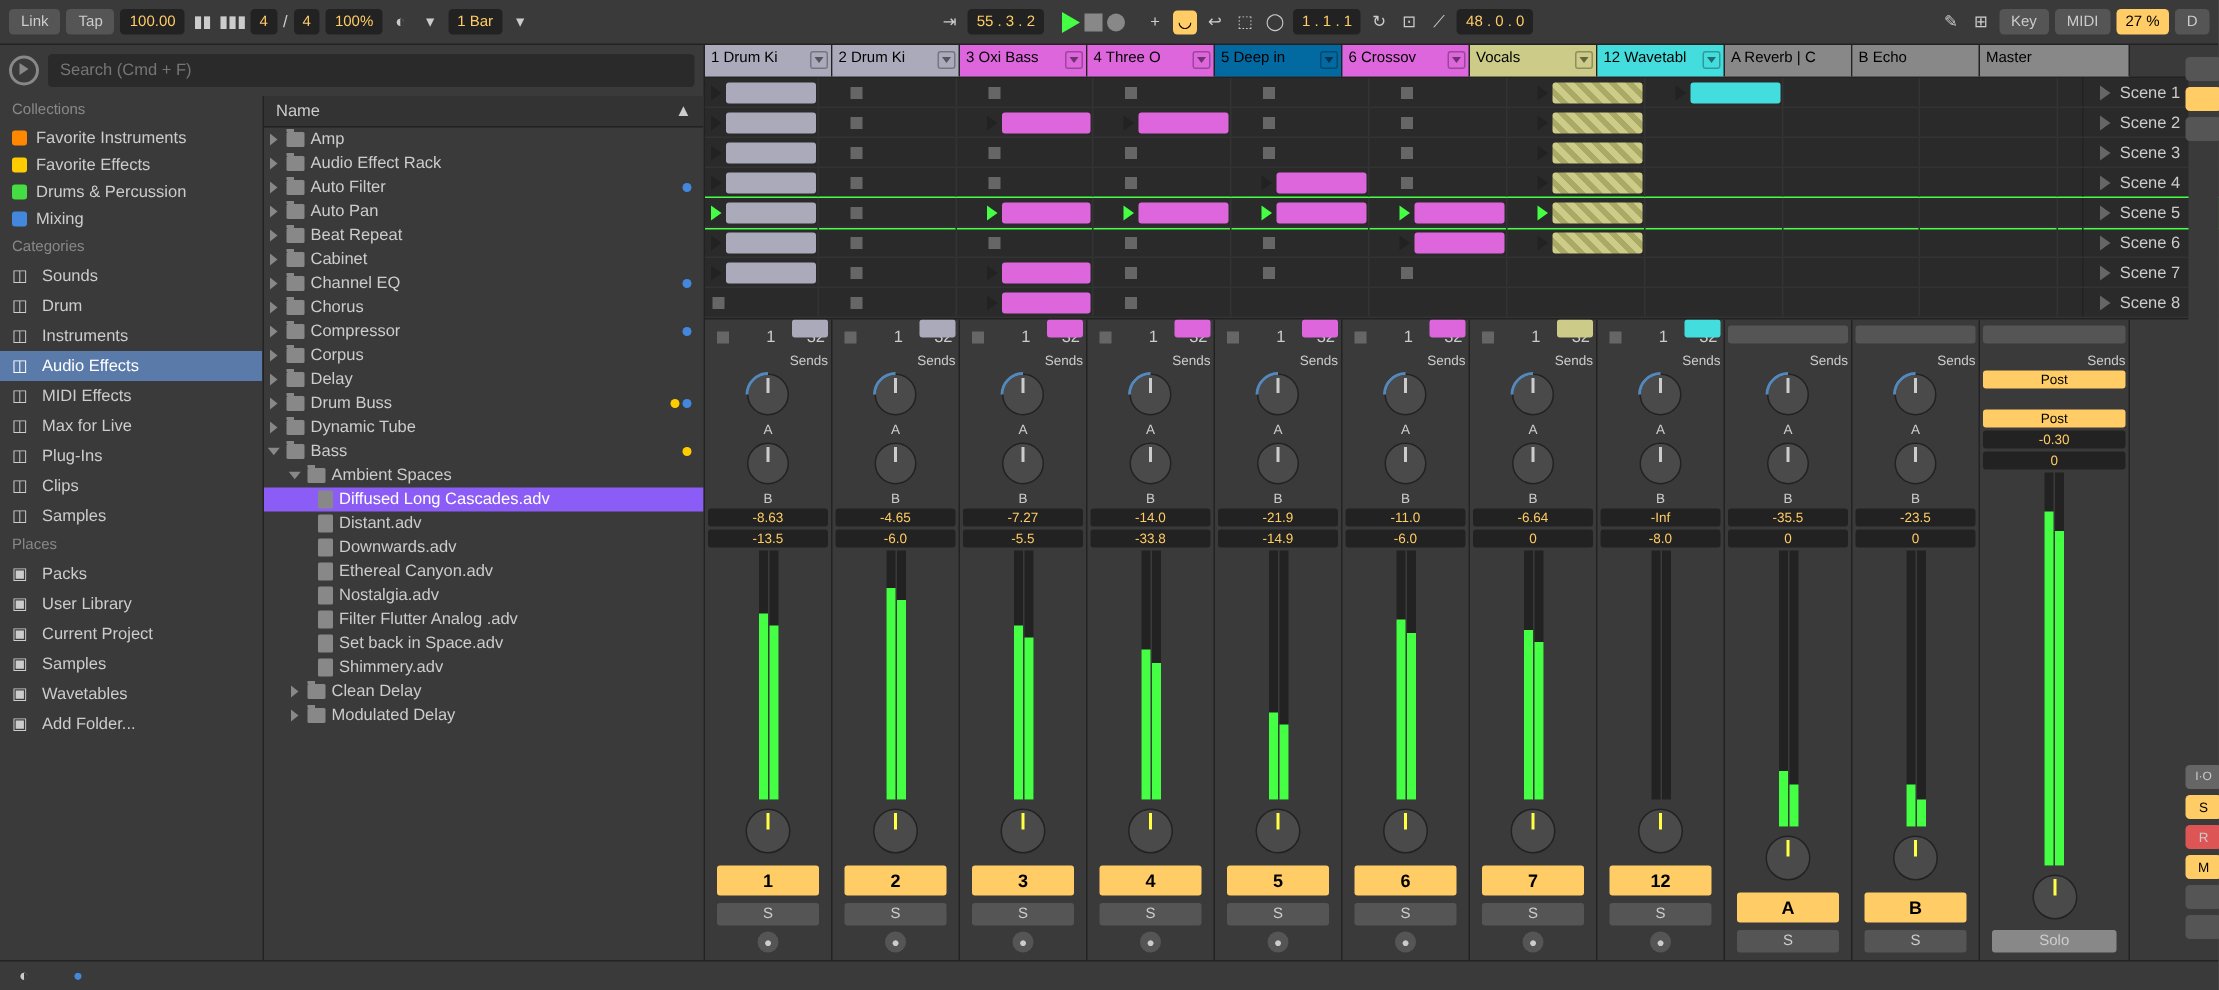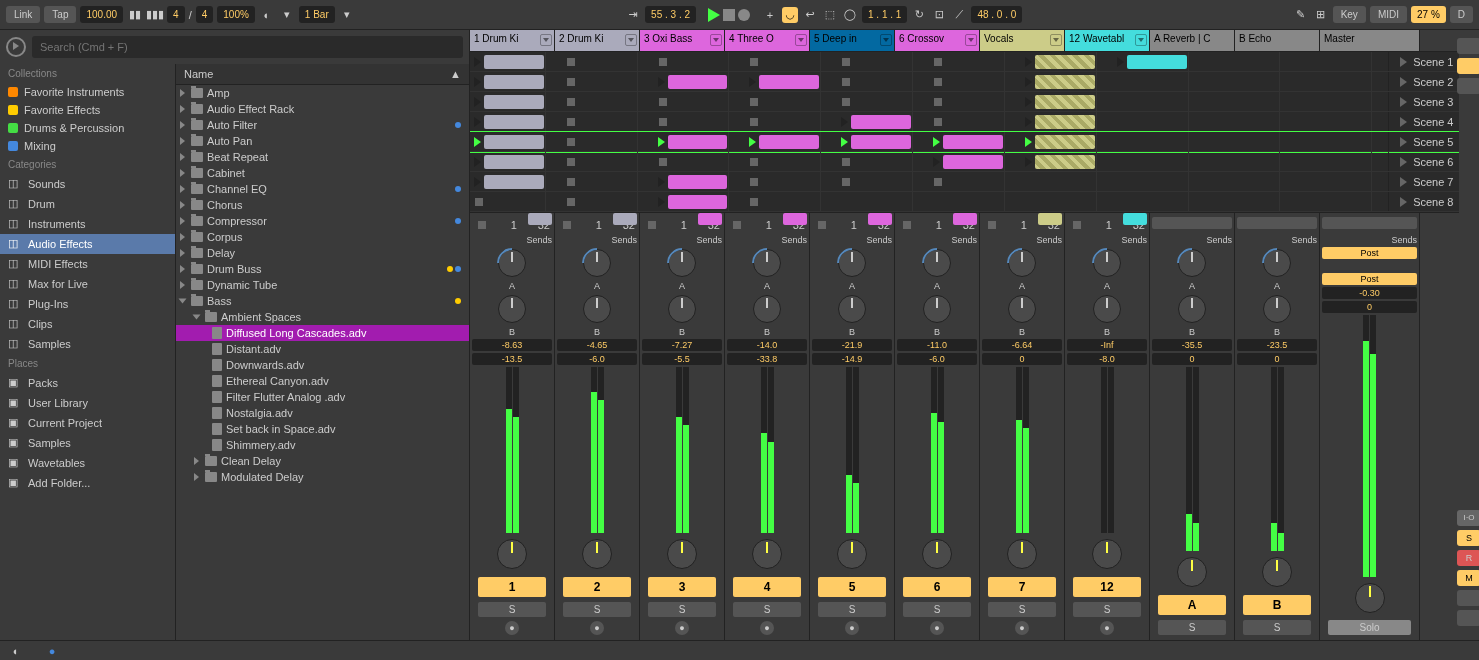--- a/index.html
+++ b/index.html
@@ -21,21 +21,21 @@
 .browser-cols { display:flex; flex:1; overflow:hidden; }
 .br-left { width:175px; background:#3a3a3a; overflow-y:auto; }
 .br-right { flex:1; background:#3a3a3a; overflow-y:auto; border-left:1px solid #222; }
 .br-header { padding:4px 8px; color:#888; font-size:10px; text-transform:none; }
 .name-header { padding:4px 8px; background:#333; border-bottom:1px solid #222; display:flex; justify-content:space-between; }
 .br-item { padding:3px 8px; display:flex; align-items:center; gap:6px; cursor:pointer; color:#ccc; }
 .br-item.selected { background:#5a7aaa; color:#fff; }
 .color-dot { width:10px; height:10px; border-radius:2px; }
 .br-icon { width:14px; height:14px; display:inline-flex; }
 .tree-item { padding:2px 8px 2px 4px; display:flex; align-items:center; gap:4px; cursor:pointer; position:relative; }
-.tree-item.selected { background:#a21caf; color:#fff; }
+.tree-item.selected { background:#8b5cf6; color:#fff; }
 .tree-arrow { width:0; height:0; border-left:5px solid #888; border-top:4px solid transparent; border-bottom:4px solid transparent; margin-right:2px; }
 .tree-arrow.open { transform:rotate(90deg); }
 .folder-icon { width:12px; height:10px; background:#888; border-radius:1px; position:relative; }
 .folder-icon::before { content:''; position:absolute; top:-2px; left:0; width:5px; height:2px; background:#888; }
 .file-icon { width:10px; height:12px; background:#888; border-radius:1px; }
 .indicator-dots { margin-left:auto; display:flex; gap:2px; }
 .ind-dot { width:6px; height:6px; border-radius:50%; }
 .session { flex:1; display:flex; flex-direction:column; overflow:hidden; }
 .track-headers { display:flex; height:22px; background:#3a3a3a; border-bottom:1px solid #222; }
 .track-h { width:85px; padding:3px 4px; color:#000; font-size:10px; overflow:hidden; white-space:nowrap; border-right:1px solid #222; position:relative; cursor:pointer; }
@@ -332,25 +332,25 @@
             <div class="tree-item" style="padding-left:36px">
               <span class="file-icon"></span>
               <span>Downwards.adv</span>
             </div>
             <div class="tree-item" style="padding-left:36px">
               <span class="file-icon"></span>
               <span>Ethereal Canyon.adv</span>
             </div>
             <div class="tree-item" style="padding-left:36px">
               <span class="file-icon"></span>
-              <span>Filter Flutter Analog .adv</span>
+              <span>Nostalgia.adv</span>
             </div>
             <div class="tree-item" style="padding-left:36px">
               <span class="file-icon"></span>
-              <span>Nostalgia.adv</span>
+              <span>Filter Flutter Analog .adv</span>
             </div>
             <div class="tree-item" style="padding-left:36px">
               <span class="file-icon"></span>
               <span>Set back in Space.adv</span>
             </div>
             <div class="tree-item" style="padding-left:36px">
               <span class="file-icon"></span>
               <span>Shimmery.adv</span>
             </div>
             <div class="tree-item" style="padding-left:18px">

